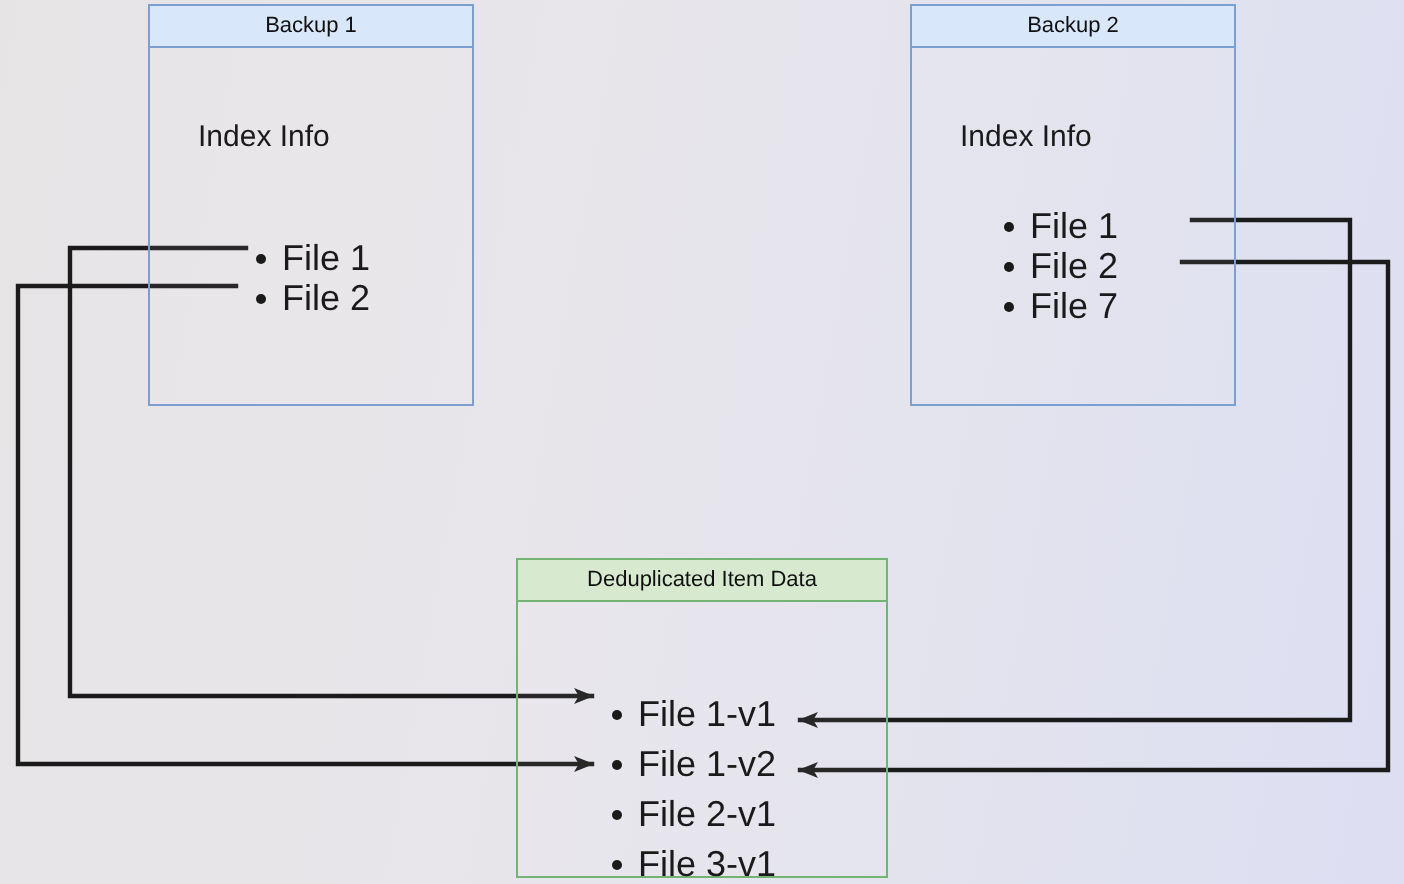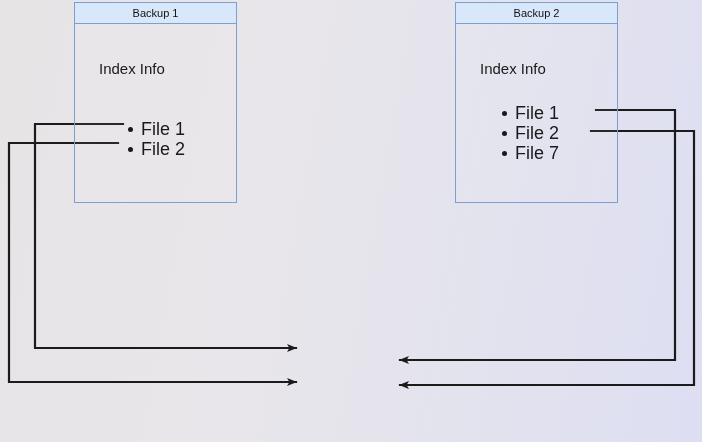--- a/index.html
+++ b/index.html
@@ -141,14 +141,25 @@
     <div class="node-body">
       <div class="index-label" style="left:24px; top:36px;">Index Info</div>
       <ul class="file-list" style="left:44px; top:79px;">
         <li>File 1</li>
         <li>File 2</li>
         <li>File 7</li>
       </ul>
     </div>
   </div>
 
+  <div class="node node-green" style="left:258px; top:279px; width:186px; height:160px;">
+    <div class="node-header">Deduplicated Item Data</div>
+    <div class="node-body">
+      <ul class="file-list dedup-list" style="left:45px; top:44px;">
+        <li>File 1-v1</li>
+        <li>File 1-v2</li>
+        <li>File 2-v1</li>
+        <li>File 3-v1</li>
+      </ul>
+    </div>
+  </div>
 
 </div>
 
 </body></html>

